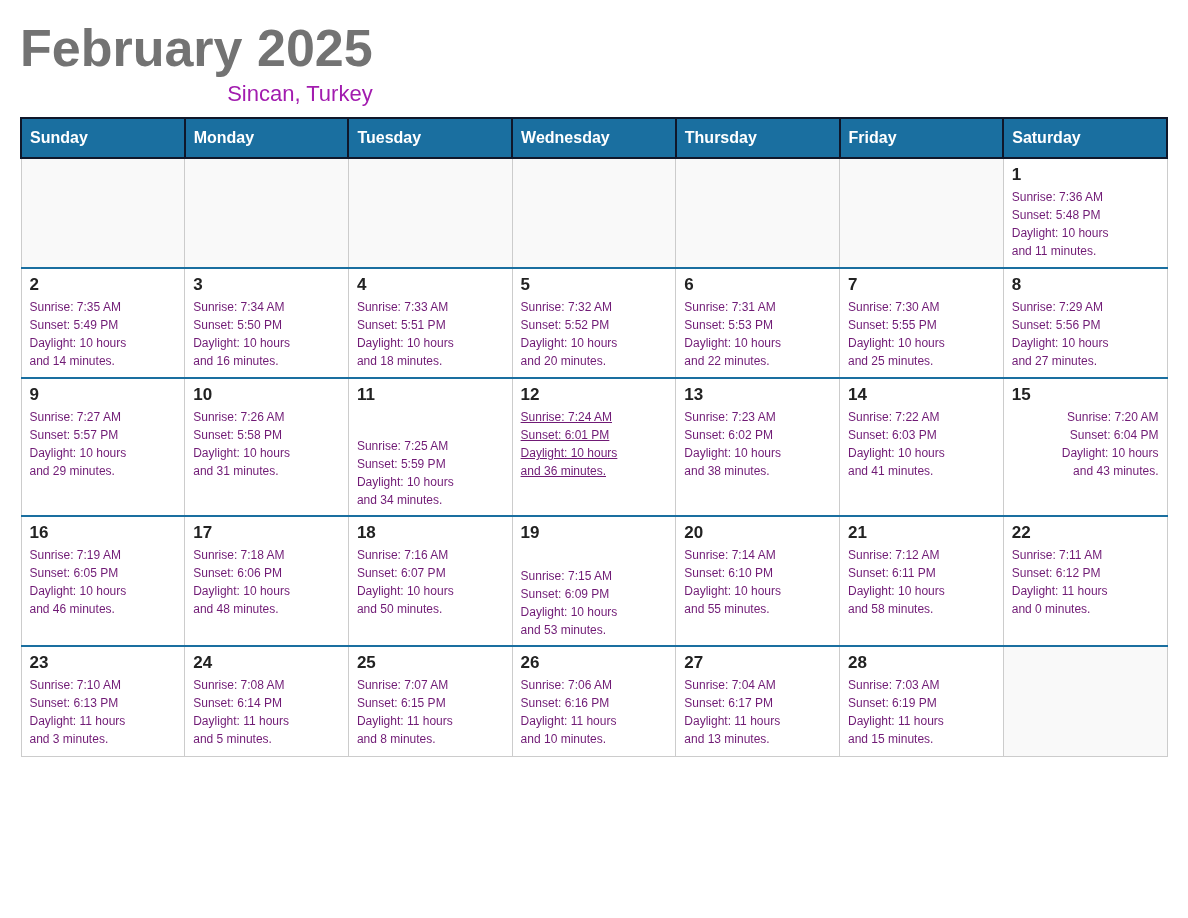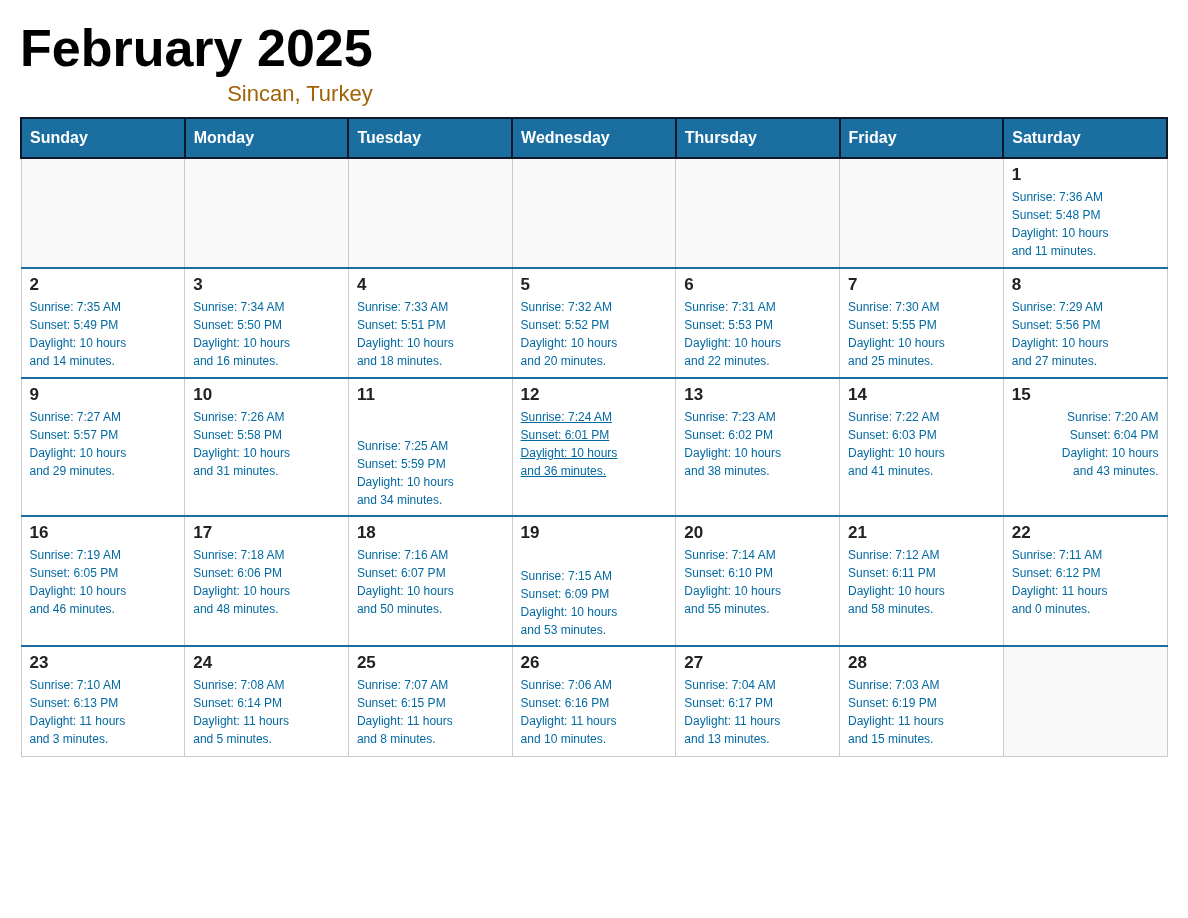--- a/index.html
+++ b/index.html
@@ -35,26 +35,26 @@
       font-weight: bold;
       color: #1a7abf;
       margin-top: -2px;
     }
     .title-section {
       text-align: right;
     }
     .month-title {
       font-size: 52px;
       font-weight: bold;
-      color: #000000;
+      color: #737373;
       line-height: 1.1;
     }
     .location {
       font-size: 22px;
-      color: #a16207;
+      color: #a21caf;
       margin-top: 4px;
     }
     .calendar {
       width: 100%;
       border-collapse: collapse;
       margin-top: 10px;
     }
     .calendar th {
       background-color: #1a6fa0;
       color: #fff;
@@ -75,21 +75,21 @@
       background: #f9f9f9;
     }
     .day-number {
       font-size: 17px;
       font-weight: bold;
       color: #222;
       margin-bottom: 3px;
     }
     .day-info {
       font-size: 12px;
-      color: #0369a1;
+      color: #701a75;
       line-height: 1.5;
     }
     .top-border {
       border-top: 2px solid #1a6fa0 !important;
     }
   </style>
 </head>
 <body>
 
 <div class="header">

